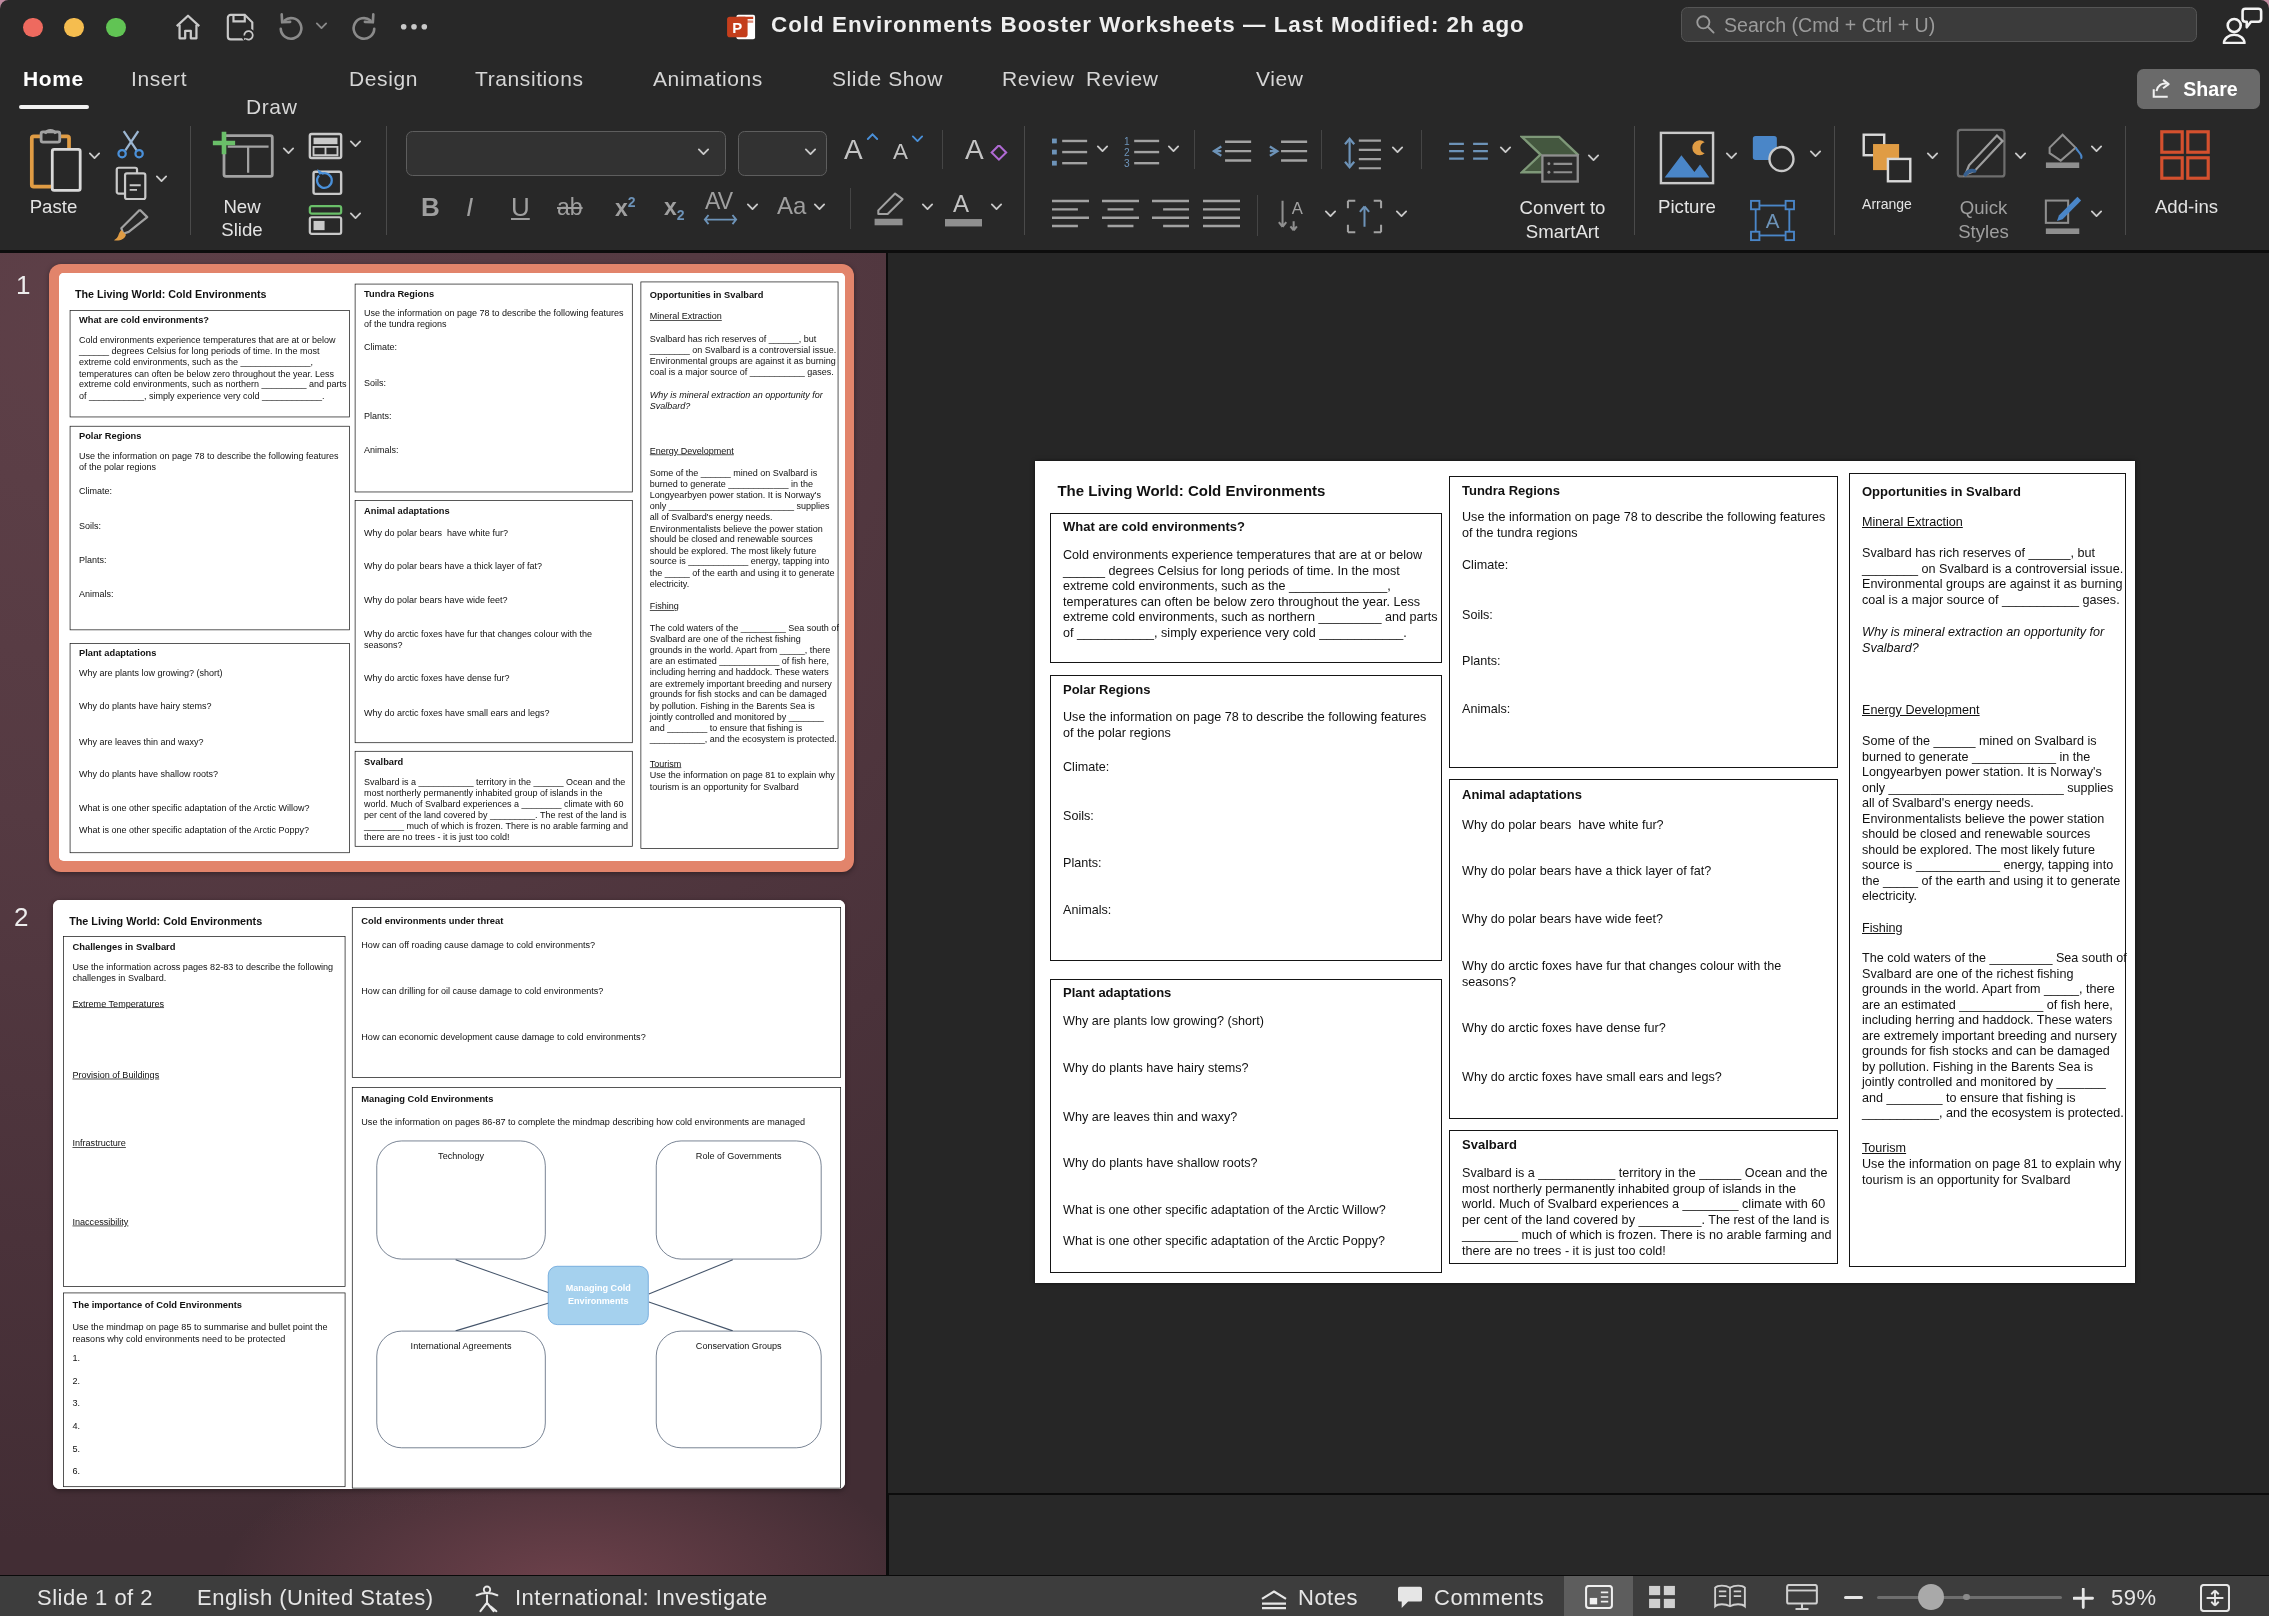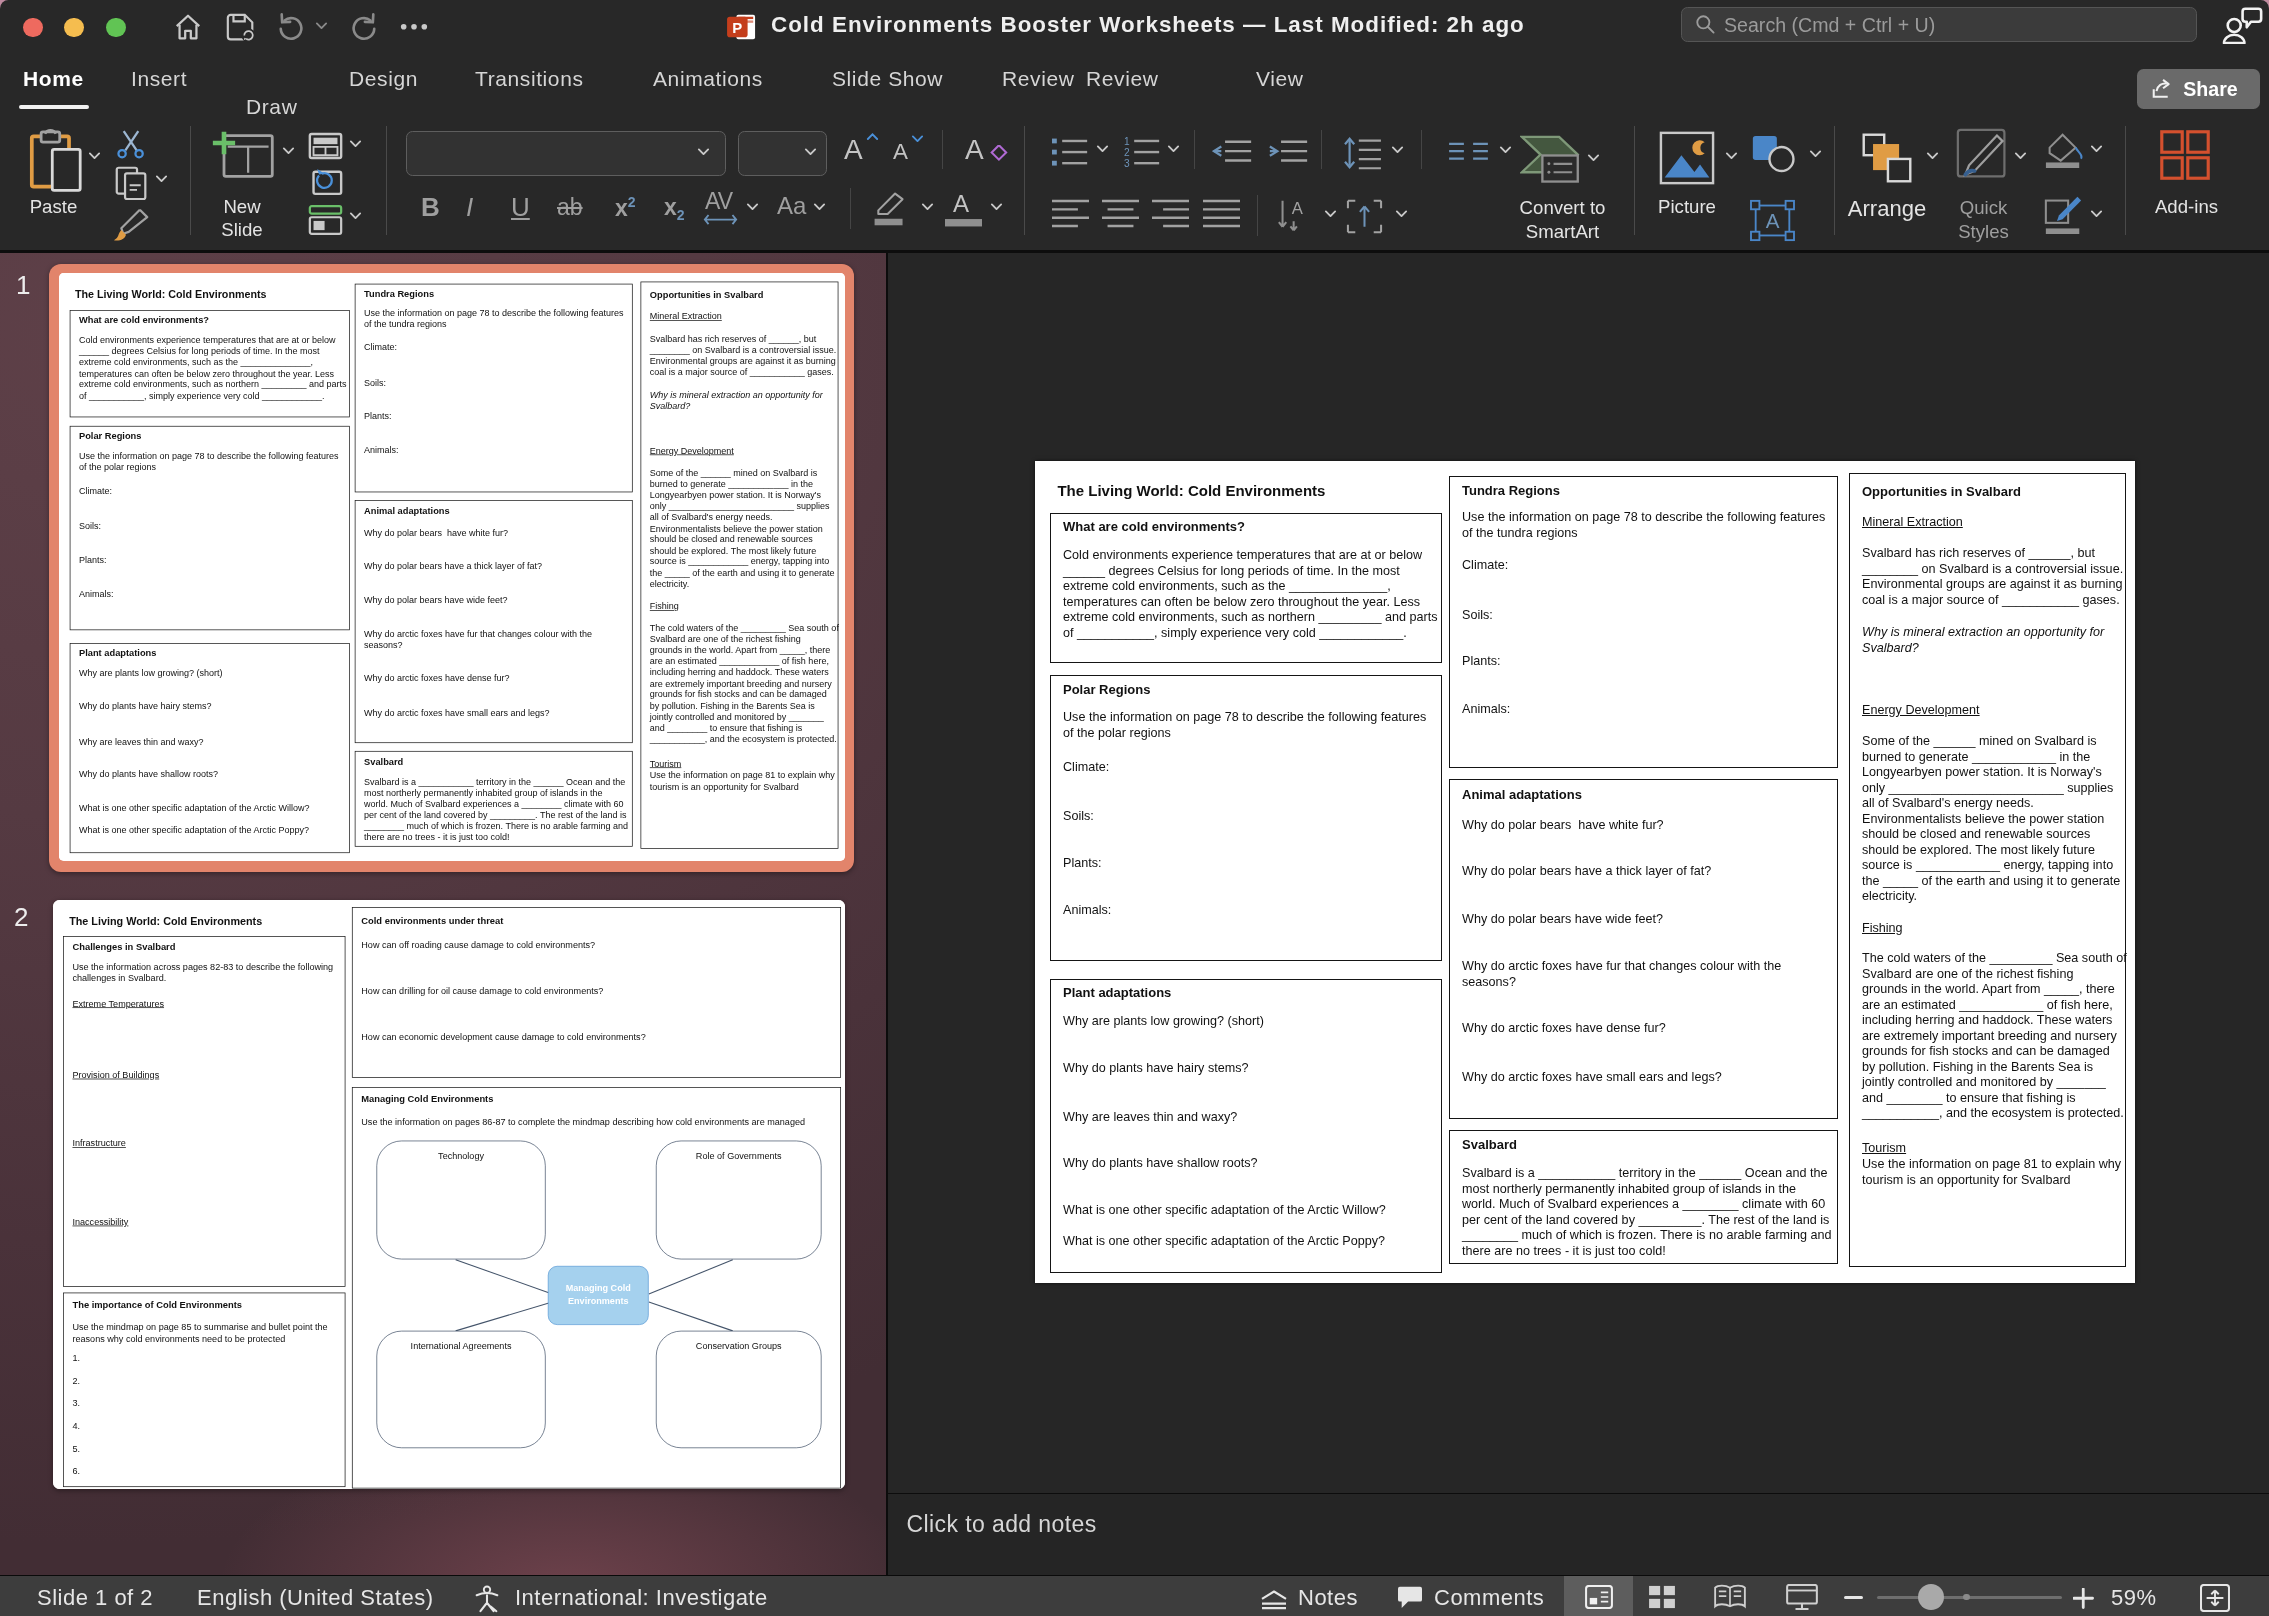--- a/index.html
+++ b/index.html
@@ -367,21 +367,21 @@
       </svg>
       <div class="rsep" style="left:1834px;"></div>
       <svg class="ri" style="left:1860px;top:14px;" width="54" height="54" viewBox="0 0 58 58">
  <rect x="4" y="4" width="22" height="22" stroke="#d9d9d9" stroke-width="2.6" fill="#282828"></rect>
  <rect x="14" y="14" width="28" height="28" fill="#e09c44"></rect>
  <rect x="30" y="30" width="24" height="24" stroke="#d9d9d9" stroke-width="2.6" fill="#282828"></rect>
       </svg>
       <svg class="ri" style="left:1926px;top:35px;" width="13" height="8.4" viewBox="0 0 14 9">
         <path d="M2 1.5 L7 6.5 L12 1.5" stroke="#c9c9c9" stroke-width="2" fill="none" stroke-linecap="round" stroke-linejoin="round"></path>
       </svg>
-      <div class="rlabel" style="left:1829px;top:79px;width:116px;font-size:22px;">Arrange</div>
+      <div class="rlabel" style="left:1829px;top:79px;width:116px;font-size:14px;">Arrange</div>
       <svg class="ri" style="left:1956px;top:11.2px;" width="54" height="56" viewBox="0 0 58 60">
  <rect x="2" y="2" width="50" height="50" rx="3" stroke="#6e6e6e" stroke-width="2.4" fill="none"></rect>
  <path d="M44 8 L14 40 L10 50 L20 46 L50 14 Z" fill="none" stroke="#9f9f9f" stroke-width="2.4"></path>
  <path d="M10 50 C14 44 20 46 20 46" fill="#365f8f" stroke="#365f8f" stroke-width="4" stroke-linecap="round"></path>
       </svg>
       <svg class="ri" style="left:2014px;top:35px;" width="13" height="8.4" viewBox="0 0 14 9">
         <path d="M2 1.5 L7 6.5 L12 1.5" stroke="#c9c9c9" stroke-width="2" fill="none" stroke-linecap="round" stroke-linejoin="round"></path>
       </svg>
       <div class="rlabel" style="left:1932px;top:79px;width:103px;font-size:18.6px;line-height:24px;color:#9f9f9f;">Quick<br>Styles</div>
       <svg class="ri" style="left:2042px;top:14px;" width="43" height="37" viewBox="0 0 46 40">
@@ -587,23 +587,20 @@
   <div class="bt" style="top:260px;">Some of the ______ mined on Svalbard is<br>burned to generate ____________ in the<br>Longyearbyen power station. It is Norway's<br>only _________________________ supplies<br>all of Svalbard's energy needs.<br>Environmentalists believe the power station<br>should be closed and renewable sources<br>should be explored. The most likely future<br>source is ____________ energy, tapping into<br>the _____ of the earth and using it to generate<br>electricity.</div>
   <div class="bt un" style="top:447px;">Fishing</div>
   <div class="bt" style="top:477px;">The cold waters of the _________ Sea south of<br>Svalbard are one of the richest fishing<br>grounds in the world. Apart from _____, there<br>are an estimated ____________ of fish here,<br>including herring and haddock. These waters<br>are extremely important breeding and nursery<br>grounds for fish stocks and can be damaged<br>by pollution. Fishing in the Barents Sea is<br>jointly controlled and monitored by _______<br>and ________ to ensure that fishing is<br>___________, and the ecosystem is protected.</div>
   <div class="bt un" style="top:667px;">Tourism</div>
   <div class="bt" style="top:683px;">Use the information on page 81 to explain why<br>tourism is an opportunity for Svalbard</div>
 </div>
         </div>
       </div>
     </div>
 <div id="notesline"></div>
-<div id="notes">
-      <div>Click to add notes</div>
-    </div>
 
 <div id="statusbar">
       <div class="it" style="left:37px;">Slide 1 of 2</div>
       <div class="it" style="left:197px;">English (United States)</div>
       <svg class="ri" style="left:472px;top:7.5px;" width="30" height="30" viewBox="0 0 32 32">
  <circle cx="16" cy="6" r="3.4" stroke="#e6e6e6" stroke-width="2" fill="none"></circle>
  <path d="M5 12 C12 9 20 9 27 12 M16 12 V20 M16 20 L9 29 M16 20 L23 29 M20 24 L26 29" stroke="#e6e6e6" stroke-width="2.2" fill="none" stroke-linecap="round"></path>
       </svg>
       <div class="it" style="left:515px;">International: Investigate</div>
       <svg class="ri" style="left:1260px;top:10.3px;" width="28" height="24" viewBox="0 0 30 26">

